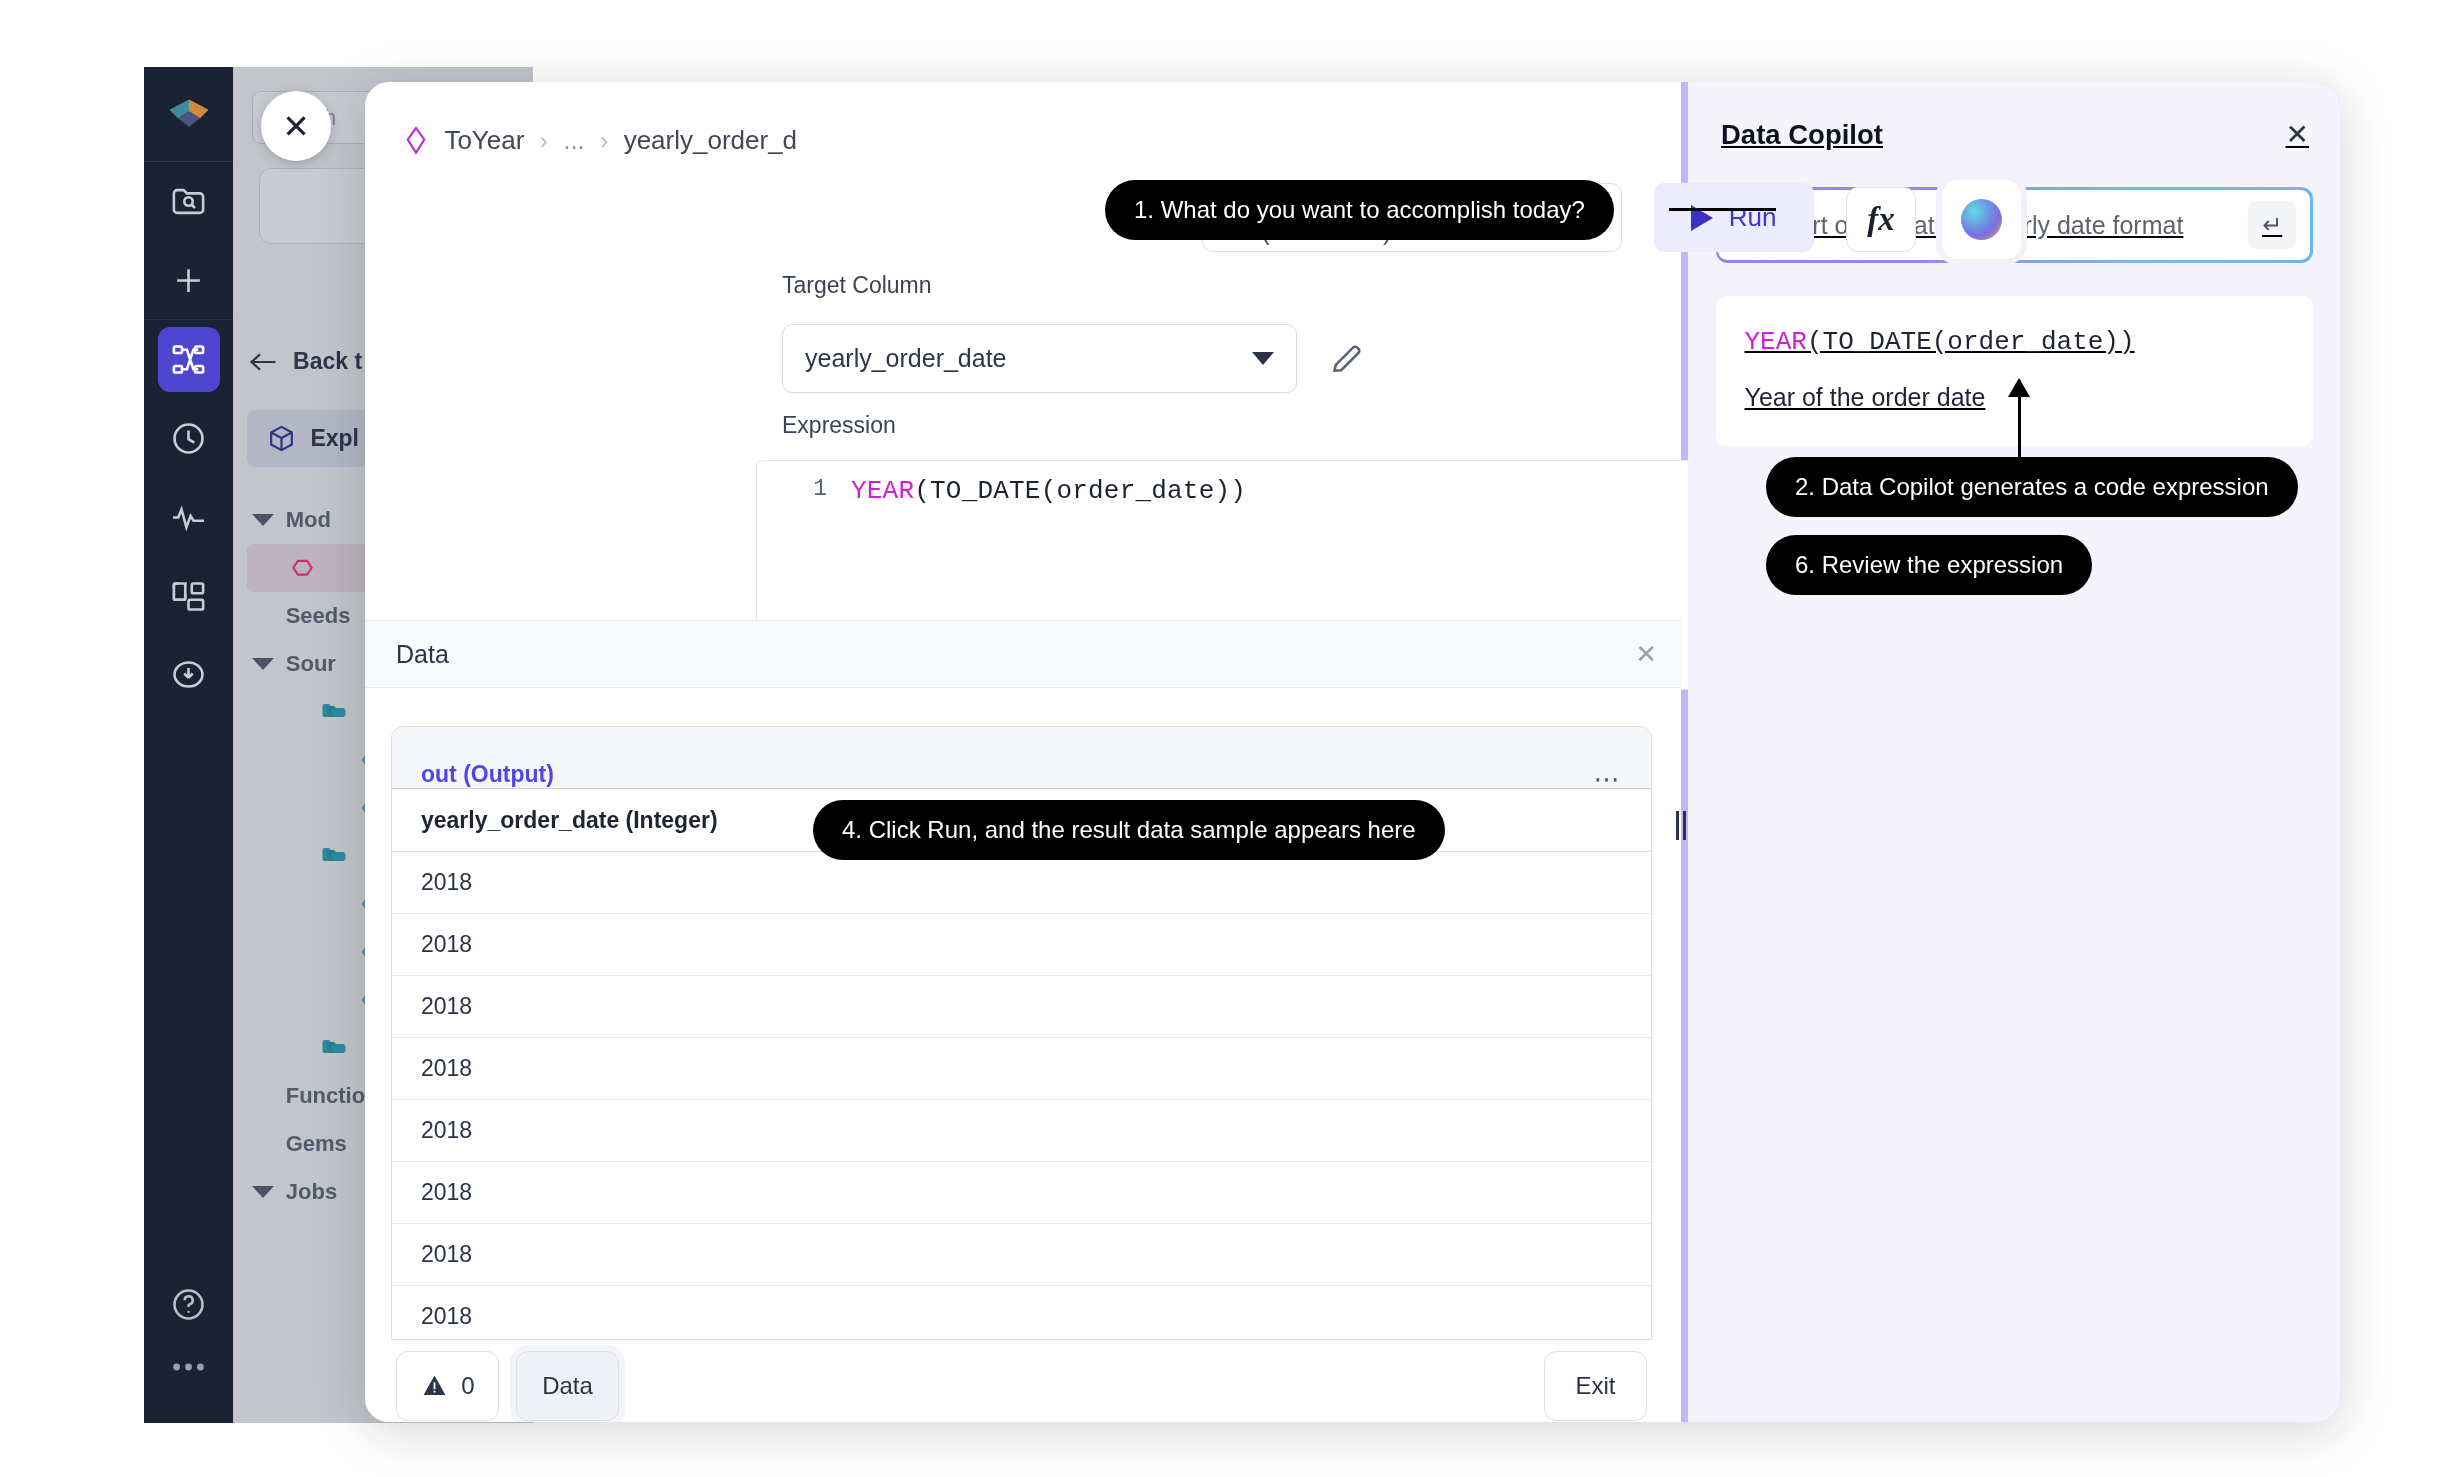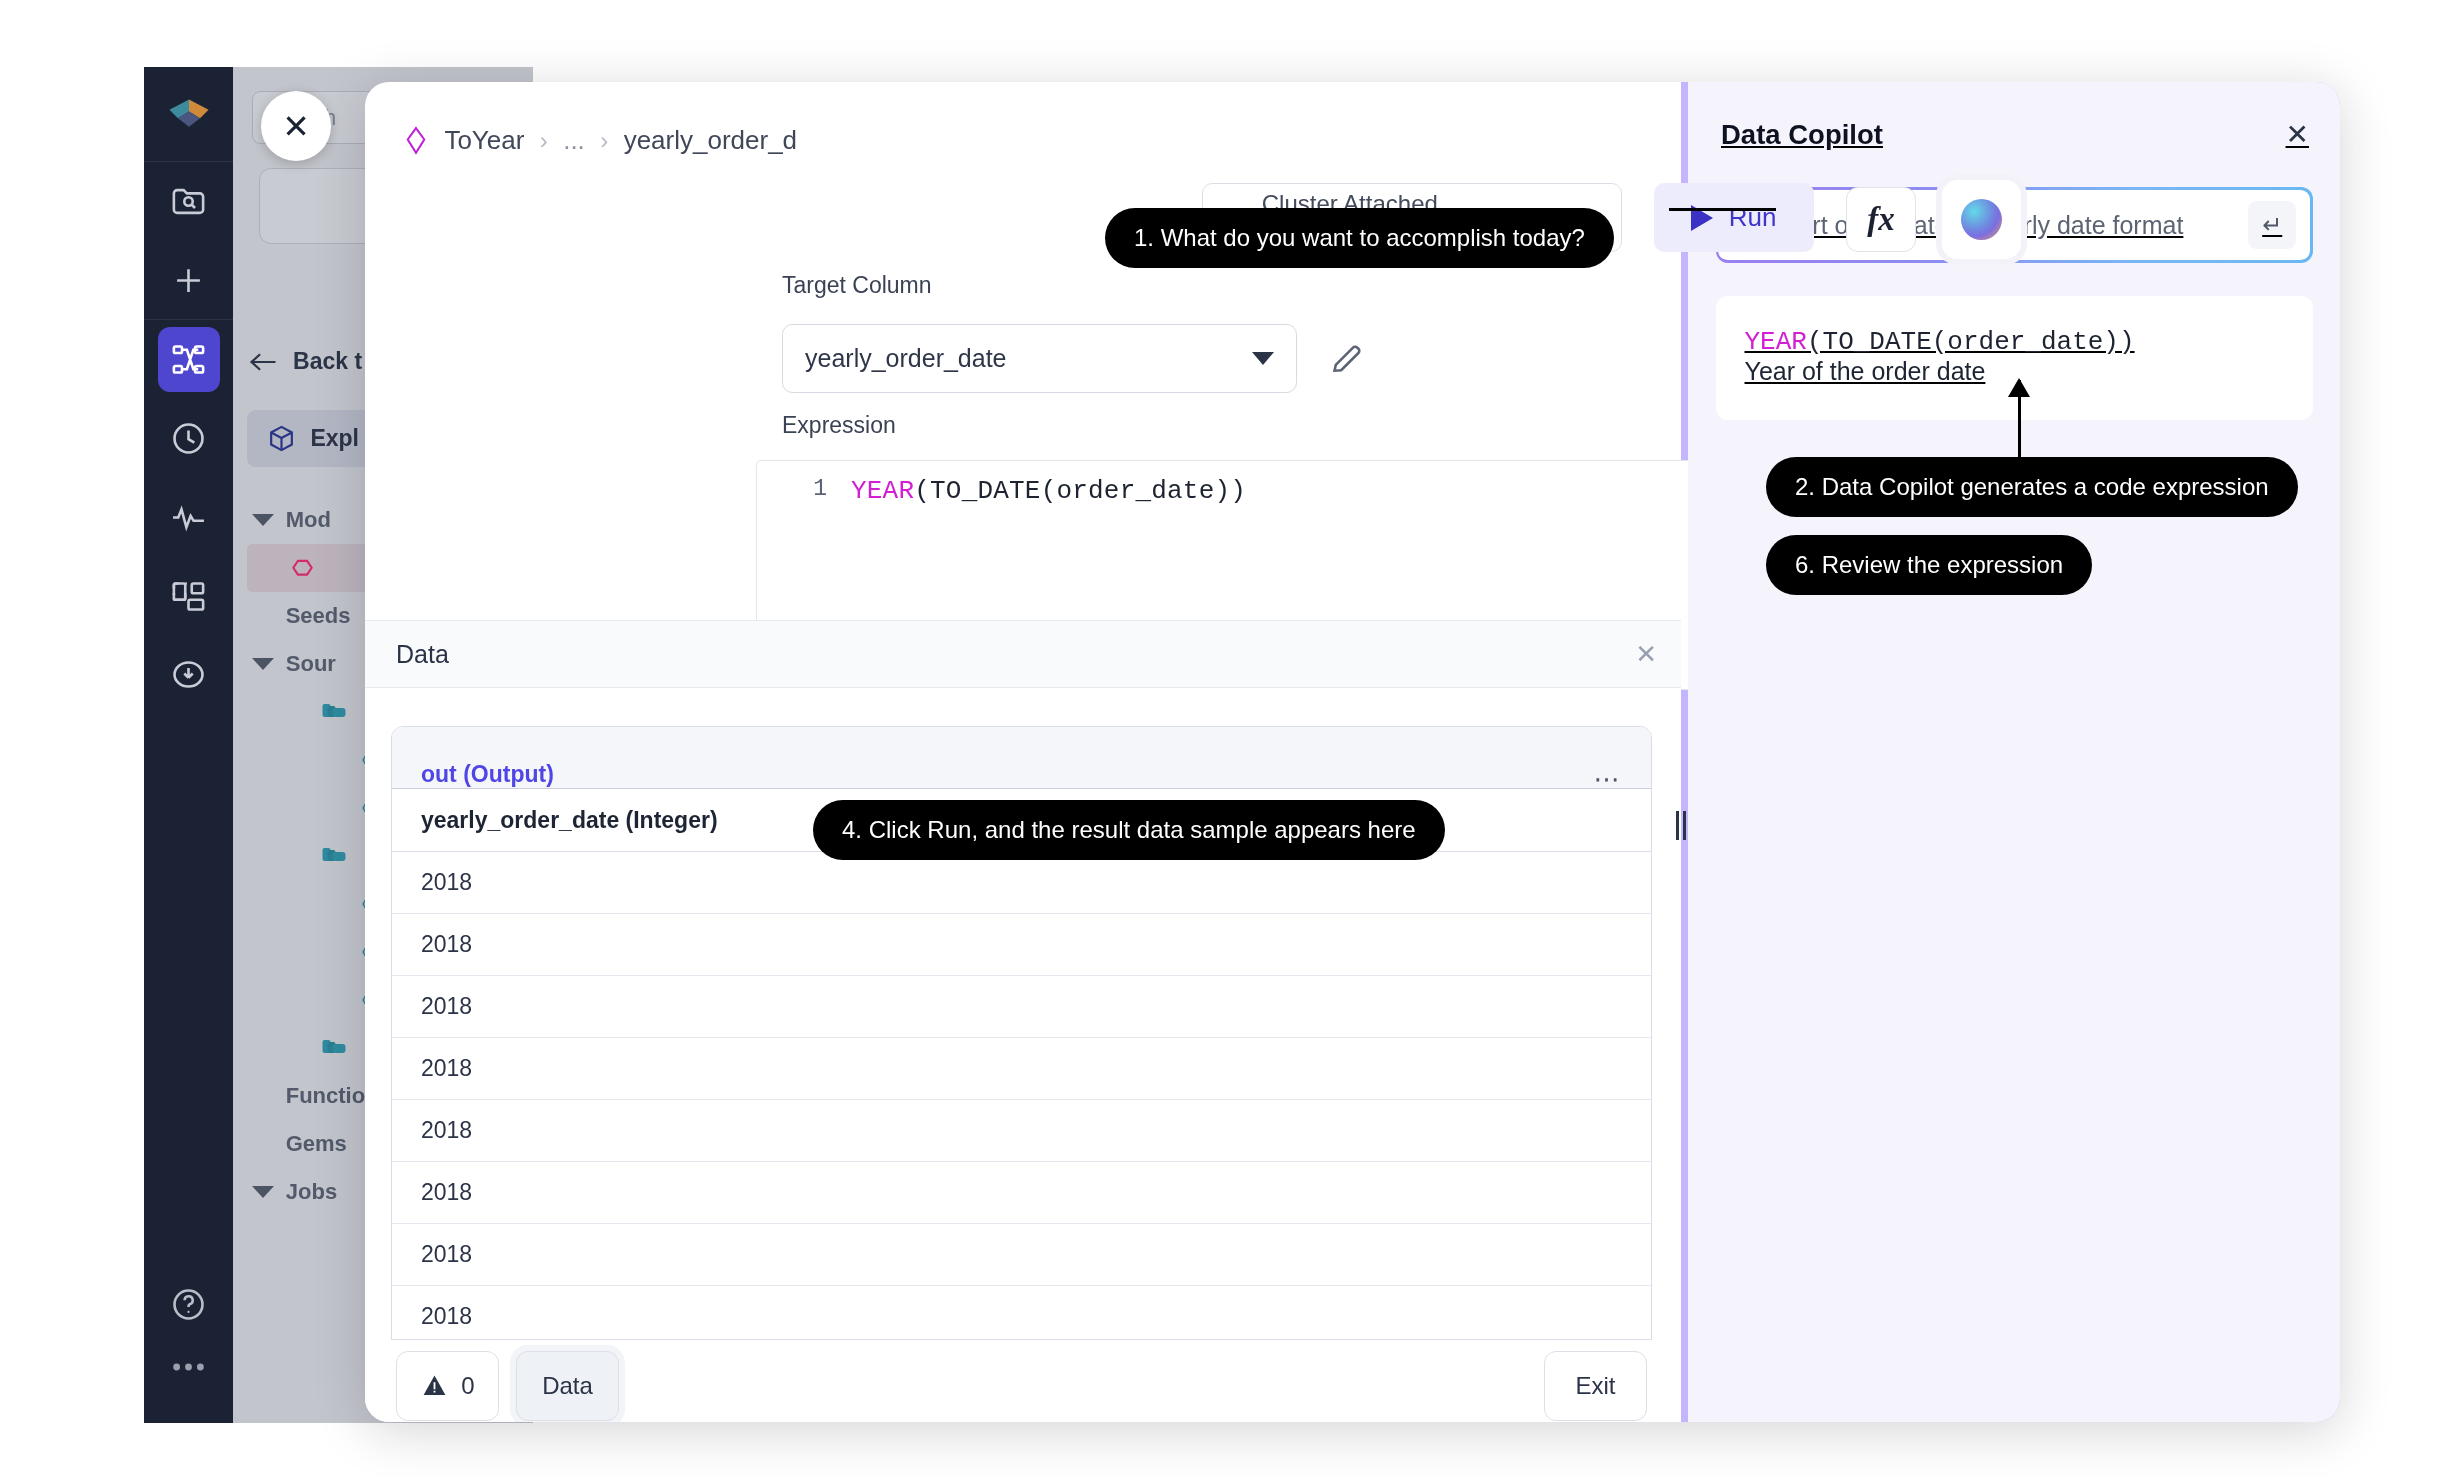--- a/index.html
+++ b/index.html
@@ -249,21 +249,21 @@
   .cp-enter {
     margin-left: auto; width: 48px; height: 48px; border-radius: 8.6px;
     background: #f4f5f8; display: flex; align-items: center; justify-content: center;
     font-size: 24px; color: #505869;
   }
   .cp-card {
     margin: 33px 27.5px 0 27.5px; background: #ffffff; border-radius: 12px;
     padding: 31px 29px 34px 29px;
   }
   .cp-code { font-family: "Liberation Mono", monospace; font-size: 26px; color: #1d2330; }
-  .cp-desc { font-size: 25px; color: #1d2433; }
+  .cp-desc { margin-top: 26px; font-size: 25px; color: #1d2433; }
 
   
   .callout {
     position: absolute; background: #000000; color: #ffffff;
     border-radius: 34px; height: 60px;
     display: flex; align-items: center; padding: 0 29px;
     font-size: 24px; white-space: nowrap; z-index: 60;
   }
   .leader { position: absolute; background: #000; z-index: 59; }
 </style>
@@ -558,21 +558,21 @@
       <div class="cp-card">
         <div class="cp-code"><span class="kw">YEAR</span><span>(TO_DATE(order_date))</span></div>
         <div class="cp-desc">Year of the order date</div>
       </div>
     </div>
   </div>
 
   <div class="modal-close">✕</div>
 
   <div class="leader" style="left:1669px; top:208px; width:107px; height:2.6px;"></div>
-  <div class="callout" style="left:1105px; top:180px;margin-top:28px;">1. What do you want to accomplish today?</div>
+  <div class="callout" style="left:1105px; top:180px;">1. What do you want to accomplish today?</div>
 
   <div class="leader" style="left:2018px; top:380px; width:2.6px; height:103px;"></div>
   <div class="leader" style="left:2008px; top:378px; width:0; height:0; background:transparent;
         border-left:11px solid transparent; border-right:11px solid transparent; border-bottom:19px solid #000;"></div>
   <div class="callout" style="left:1766px; top:457px;">2. Data Copilot generates a code expression</div>
 
   <div class="callout" style="left:1766px; top:535px;">6. Review the expression</div>
 
   <div class="callout" style="left:813px; top:800px;text-align:right;">4. Click Run, and the result data sample appears here</div>
 

